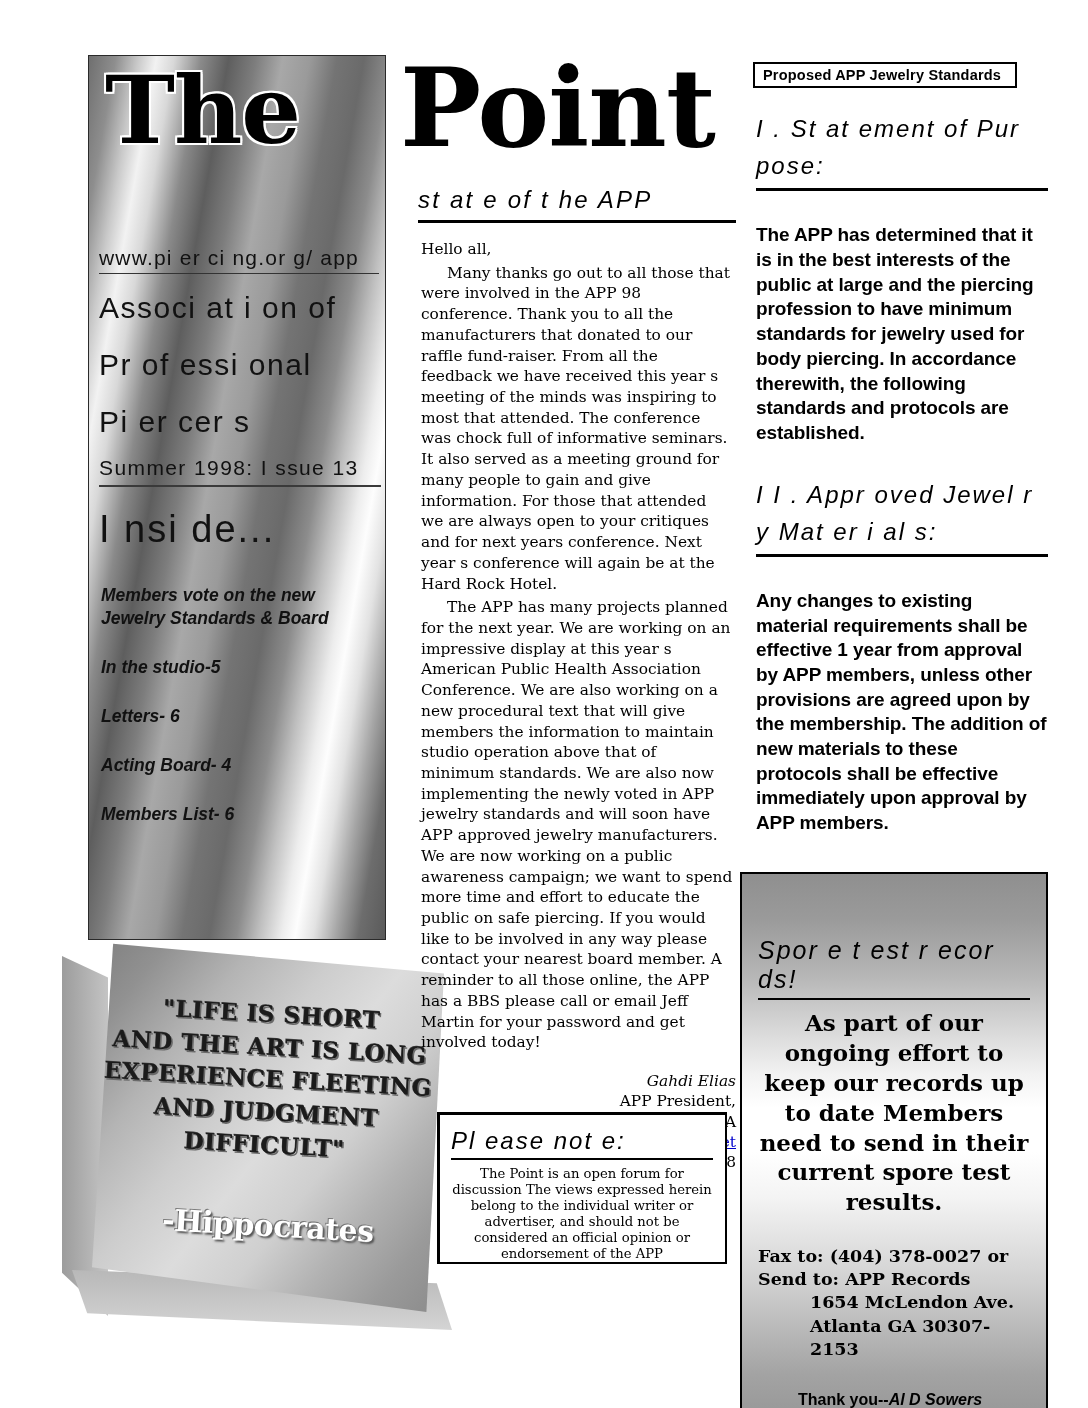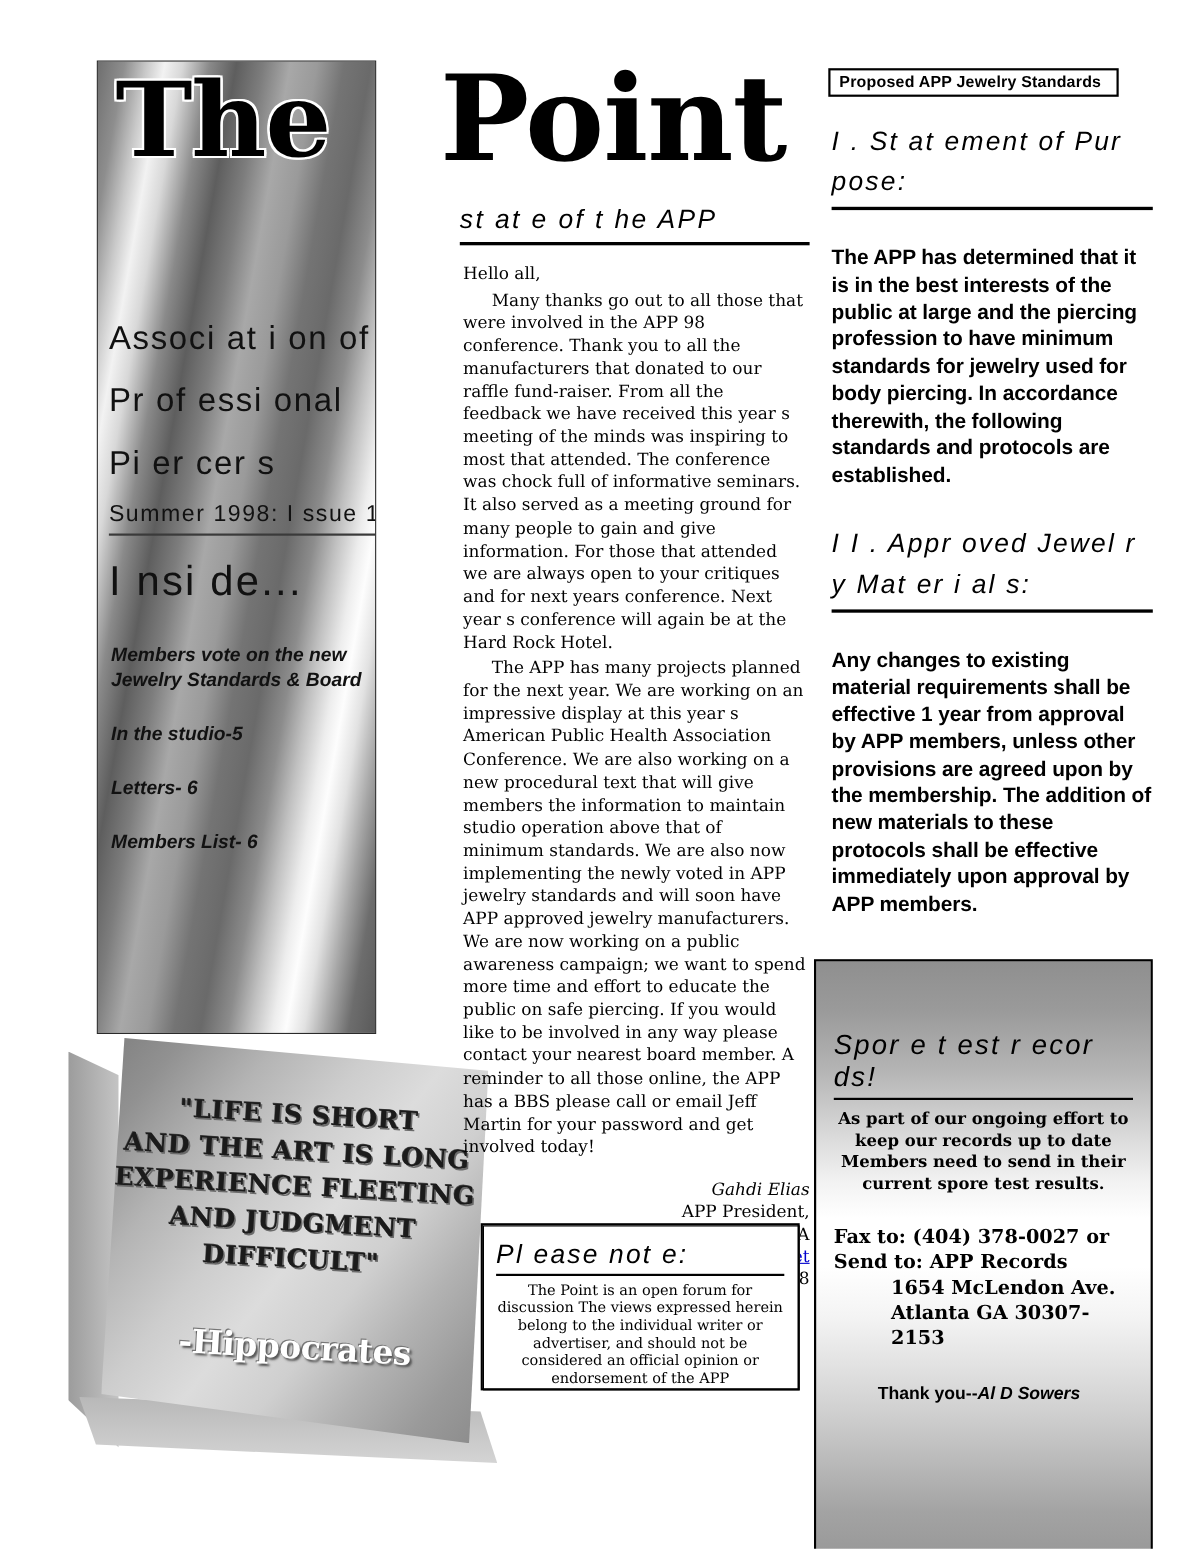--- a/index.html
+++ b/index.html
@@ -13,21 +13,21 @@
     position: relative;
     font-family: "Liberation Serif", serif;
     overflow: hidden;
   }
 
   
   #masthead-panel {
     position: absolute;
     left: 88px;
     top: 55px;
-    width: 254px;
+    width: 298px;
     height: 885px;
     border: 1px solid #2a2a2a;
     background:
       linear-gradient(100deg,
         #6f6f6f 0%,
         #8e8e8e 6%,
         #c9c9c9 11%,
         #f2f2f2 15%,
         #d8d8d8 19%,
         #8a8a8a 25%,
@@ -365,21 +365,21 @@
     font-size: 25px;
     letter-spacing: 2px;
     color: #000;
     margin-top: 62px;
     padding-bottom: 4px;
     border-bottom: 2px solid #000;
   }
   #spore-intro {
     font-family: "DejaVu Serif", serif;
     font-weight: bold;
-    font-size: 15px;
+    font-size: 23px;
     line-height: 1.30;
     text-align: center;
     color: #000;
     margin-top: 8px;
   }
   #spore-contact {
     font-family: "DejaVu Serif", serif;
     font-weight: bold;
     font-size: 17.5px;
     line-height: 1.32;
@@ -395,29 +395,31 @@
     margin-top: 30px;
     padding-left: 40px;
   }
   #spore-thanks i { font-style: italic; }
 </style>
 </head>
 <body>
 
 <div id="masthead-panel">
   <div id="masthead-title">The</div>
+  <div id="masthead-url">www.pi er ci ng.or g/ app</div>
   <div class="org-line" id="org-line-1">Associ at i on  of</div>
   <div class="org-line" id="org-line-2">Pr of essi onal</div>
   <div class="org-line" id="org-line-3">Pi er cer s</div>
   <div id="issue-line">Summer  1998: I ssue  13</div>
   <div id="inside-heading">I nsi de...</div>
   <div id="inside-list">
     <div class="inside-item">Members vote on the new Jewelry Standards &amp; Board</div>
     <div class="inside-item">In the studio-5</div>
     <div class="inside-item">Letters- 6</div>
+    <div class="inside-item">Acting Board- 4</div>
     <div class="inside-item">Members List- 6</div>
   </div>
 </div>
 
 <div id="hippocrates-block">
   <div id="hippo-side"></div>
   <div id="hippo-bottom"></div>
   <div id="hippo-face">
     <div id="hippo-quote">
         <div>"LIFE IS SHORT</div>

